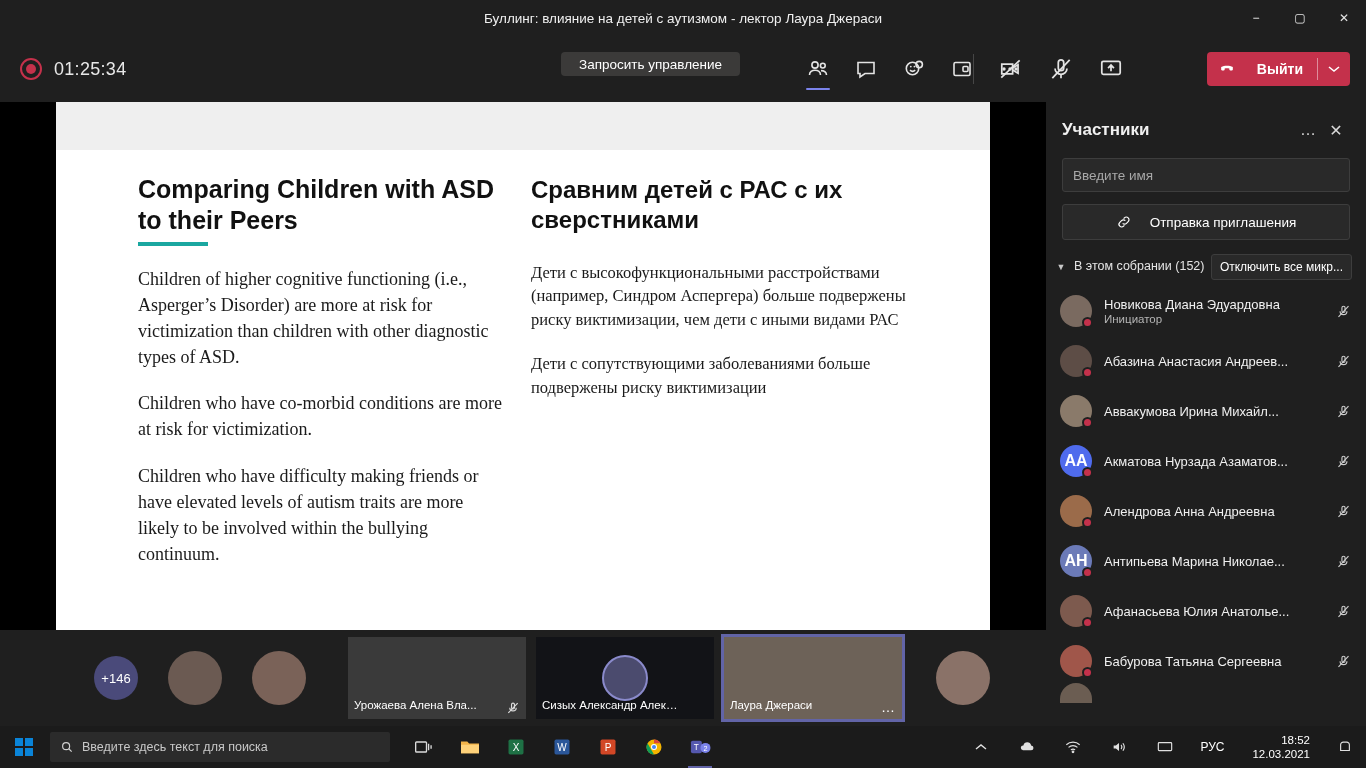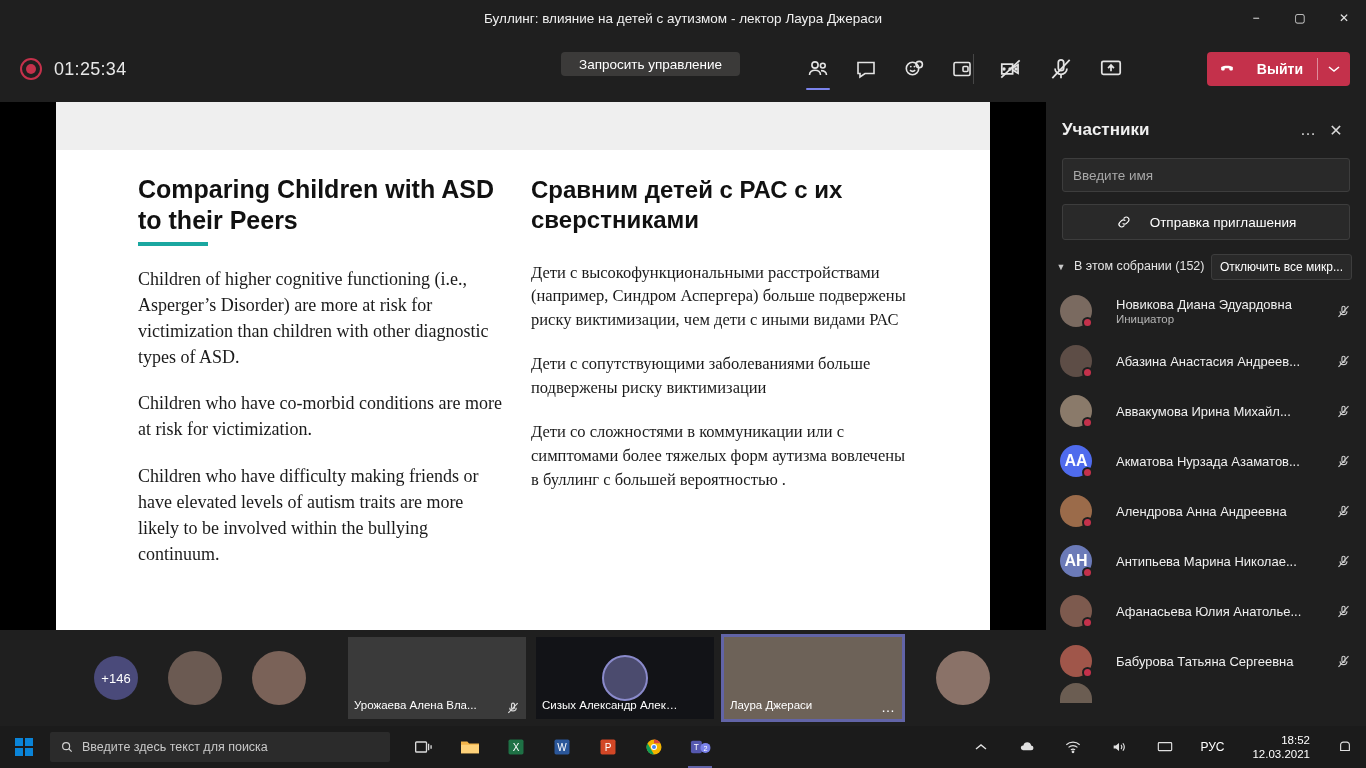--- a/index.html
+++ b/index.html
@@ -171,21 +171,21 @@
     display: flex; align-items: center; padding: 14px 14px 6px 8px; gap: 6px;
   }
   .caret-sm { color: #c8c8c8; font-size: 9px; width: 14px; text-align: center; }
   .section-label { font-size: 12.5px; color: #e4e4e4; line-height: 1.25; flex: 1; }
   .mute-all {
     background: #292929; border: 1px solid #3d3d3d; border-radius: 3px;
     color: #fff; font-size: 12px; padding: 5px 8px; cursor: pointer; white-space: nowrap;
   }
   .plist { height: 420px; overflow: hidden; }
   .prow {
-    display: flex; align-items: center; height: 50px; padding: 0 10px 0 14px; gap: 24px;
+    display: flex; align-items: center; height: 50px; padding: 0 10px 0 14px; gap: 12px;
     cursor: pointer;
   }
   .pav {
     width: 32px; height: 32px; border-radius: 50%; flex: none; position: relative;
     background: #7a6a60; color: #fff; font-size: 16px; display: flex;
     align-items: center; justify-content: center; font-weight: 600;
   }
   .pav.initials { background: #4f6bed; }
   .pav .pres {
     position: absolute; right: -1px; bottom: -1px; width: 11px; height: 11px;
@@ -340,21 +340,20 @@
           <div class="underline"></div>
           <div class="body-p">Children of higher cognitive functioning (i.e., Asperger’s  Disorder) are more at risk for victimization than children  with other diagnostic types of ASD.</div>
           <div class="body-p">Children who have co-morbid conditions are more at  risk for victimization.</div>
           <div class="body-p">Children who have difficulty making friends or have  elevated levels of autism traits are more likely to be involved within the bullying continuum.</div>
         </div>
 
         <div class="col col-right">
           <div class="slide-h1 ru">Сравним детей с РАС с их сверстниками</div>
           <div class="body-p first">Дети с высокофункциональными расстройствами (например, Синдром Аспергера) больше подвержены риску виктимизации, чем дети с иными видами РАС</div>
           <div class="body-p">Дети с сопутствующими заболеваниями больше подвержены риску виктимизации</div>
-          <div class="body-p">Дети со сложностями в коммуникации или с симптомами более тяжелых форм аутизма вовлечены в буллинг с большей вероятностью .</div>
         </div>
 
       </div>
     </div>
     <div class="name-badge">Лаура Джераси</div>
   </div>
 
   <div class="filmstrip">
     <div class="overflow-pill">+146</div>
     <div class="av-circle"></div>

